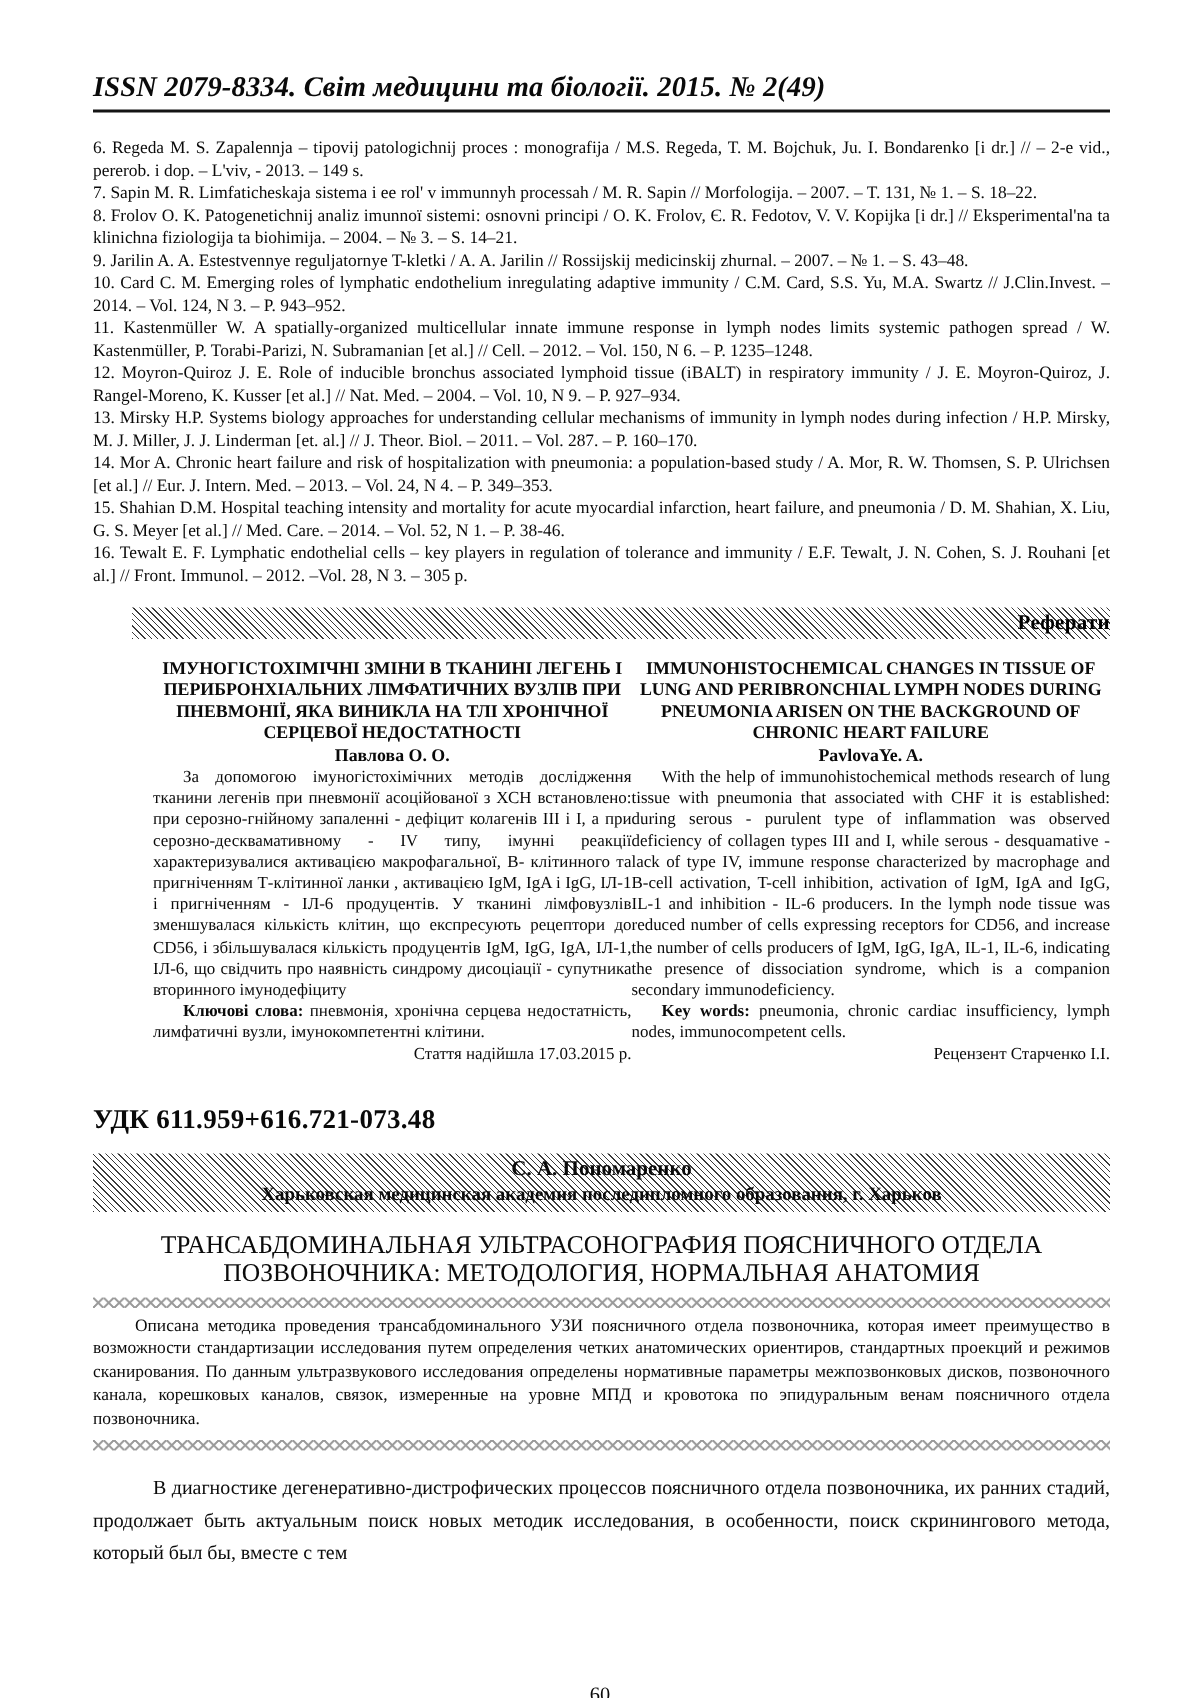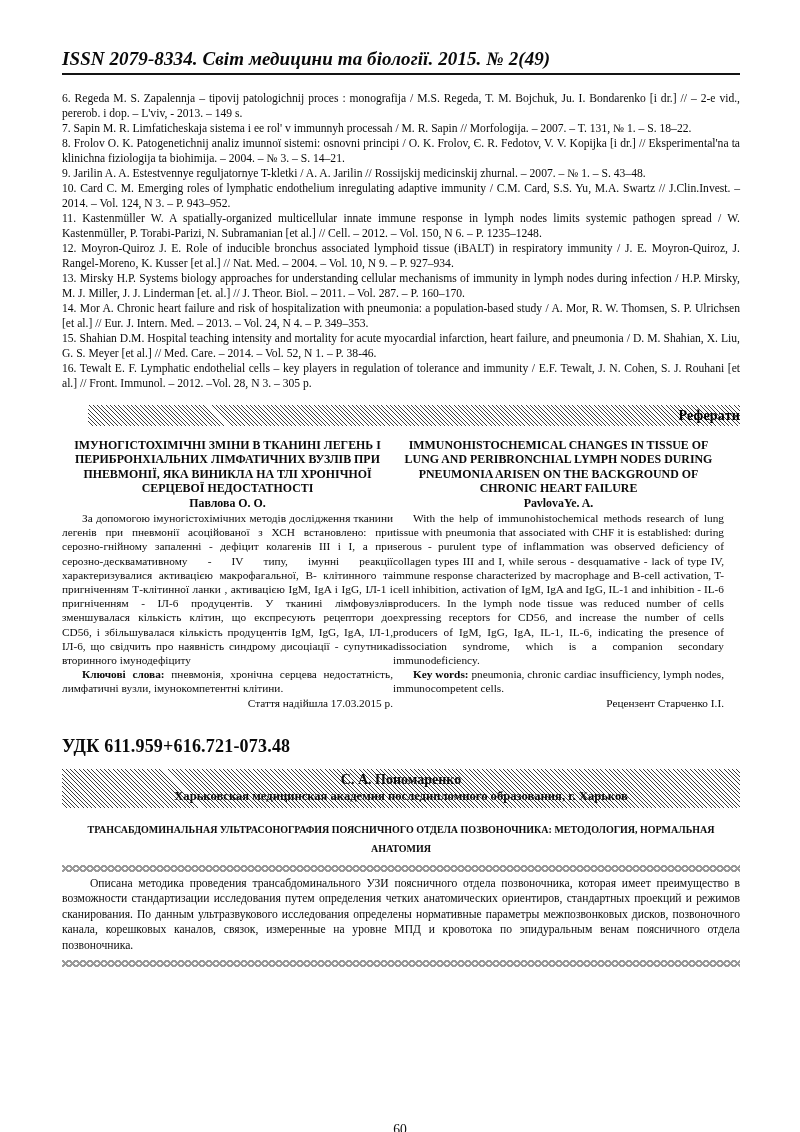--- a/index.html
+++ b/index.html
@@ -76,20 +76,21 @@
     letter-spacing: 0.2px;
   }
   .band-referaty span {
     background: transparent;
   }
 
   
   .abs-wrap {
     margin-top: 12px;
     display: flex;
+    margin-left: 40px;
   }
   .abs-col {
     width: 331px;
     font-size: 11.3px;
     line-height: 14.2px;
   }
   .abs-title {
     text-align: center;
     font-weight: bold;
     font-size: 11.9px;
@@ -145,22 +146,22 @@
   .band-author .where {
     font-size: 12.6px;
     line-height: 17px;
     display: block;
   }
 
   
   .art-title {
     margin-top: 12px;
     text-align: center;
-    font-weight: bold;
-    font-size: 10px;
+    font-weight: normal;
+    font-size: 17px;
     line-height: 19px;
   }
 
   
   .zigzag {
     width: 678px;
     height: 7px;
     margin: 7px 0 4px 0;
     background-repeat: repeat-x;
     background-size: 7px 7px;
@@ -268,17 +269,20 @@
     <div class="art-title">ТРАНСАБДОМИНАЛЬНАЯ УЛЬТРАСОНОГРАФИЯ ПОЯСНИЧНОГО ОТДЕЛА ПОЗВОНОЧНИКА: МЕТОДОЛОГИЯ, НОРМАЛЬНАЯ АНАТОМИЯ</div>
 
     <div class="zigzag"></div>
 
     <div class="art-abs">
       <p>Описана методика проведения трансабдоминального УЗИ поясничного отдела позвоночника, которая имеет преимущество в возможности стандартизации исследования путем определения четких анатомических ориентиров, стандартных проекций и режимов сканирования. По данным ультразвукового исследования определены нормативные параметры межпозвонковых дисков, позвоночного канала, корешковых каналов, связок, измеренные на уровне МПД и кровотока по эпидуральным венам поясничного отдела позвоночника.</p>
     </div>
 
     <div class="zigzag"></div>
 
+    <div class="art-body">
+      <p>В диагностике дегенеративно-дистрофических процессов поясничного отдела позвоночника, их ранних стадий, продолжает быть актуальным поиск новых методик исследования, в особенности, поиск скринингового метода, который был бы, вместе с тем</p>
+    </div>
 
   </div>
 
   <div class="folio">60</div>
 </div>
 
 </body></html>

